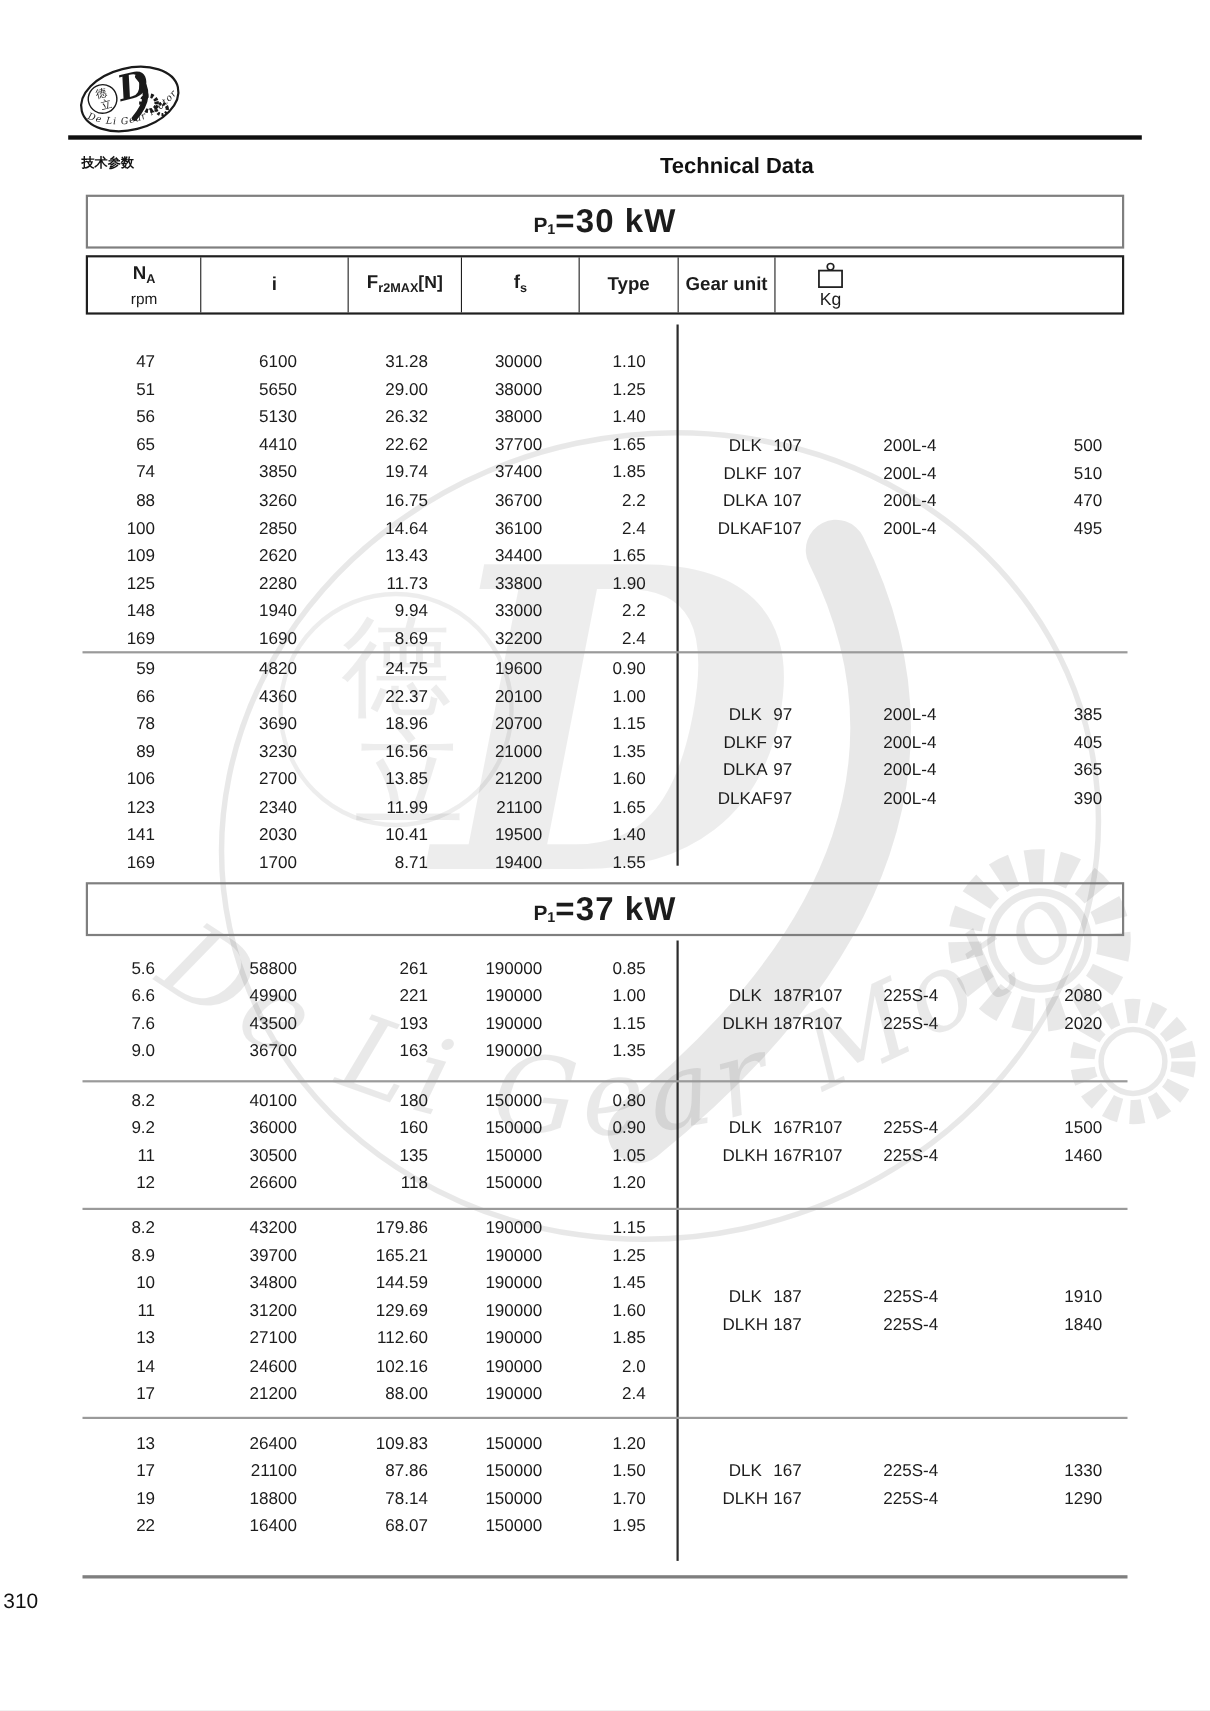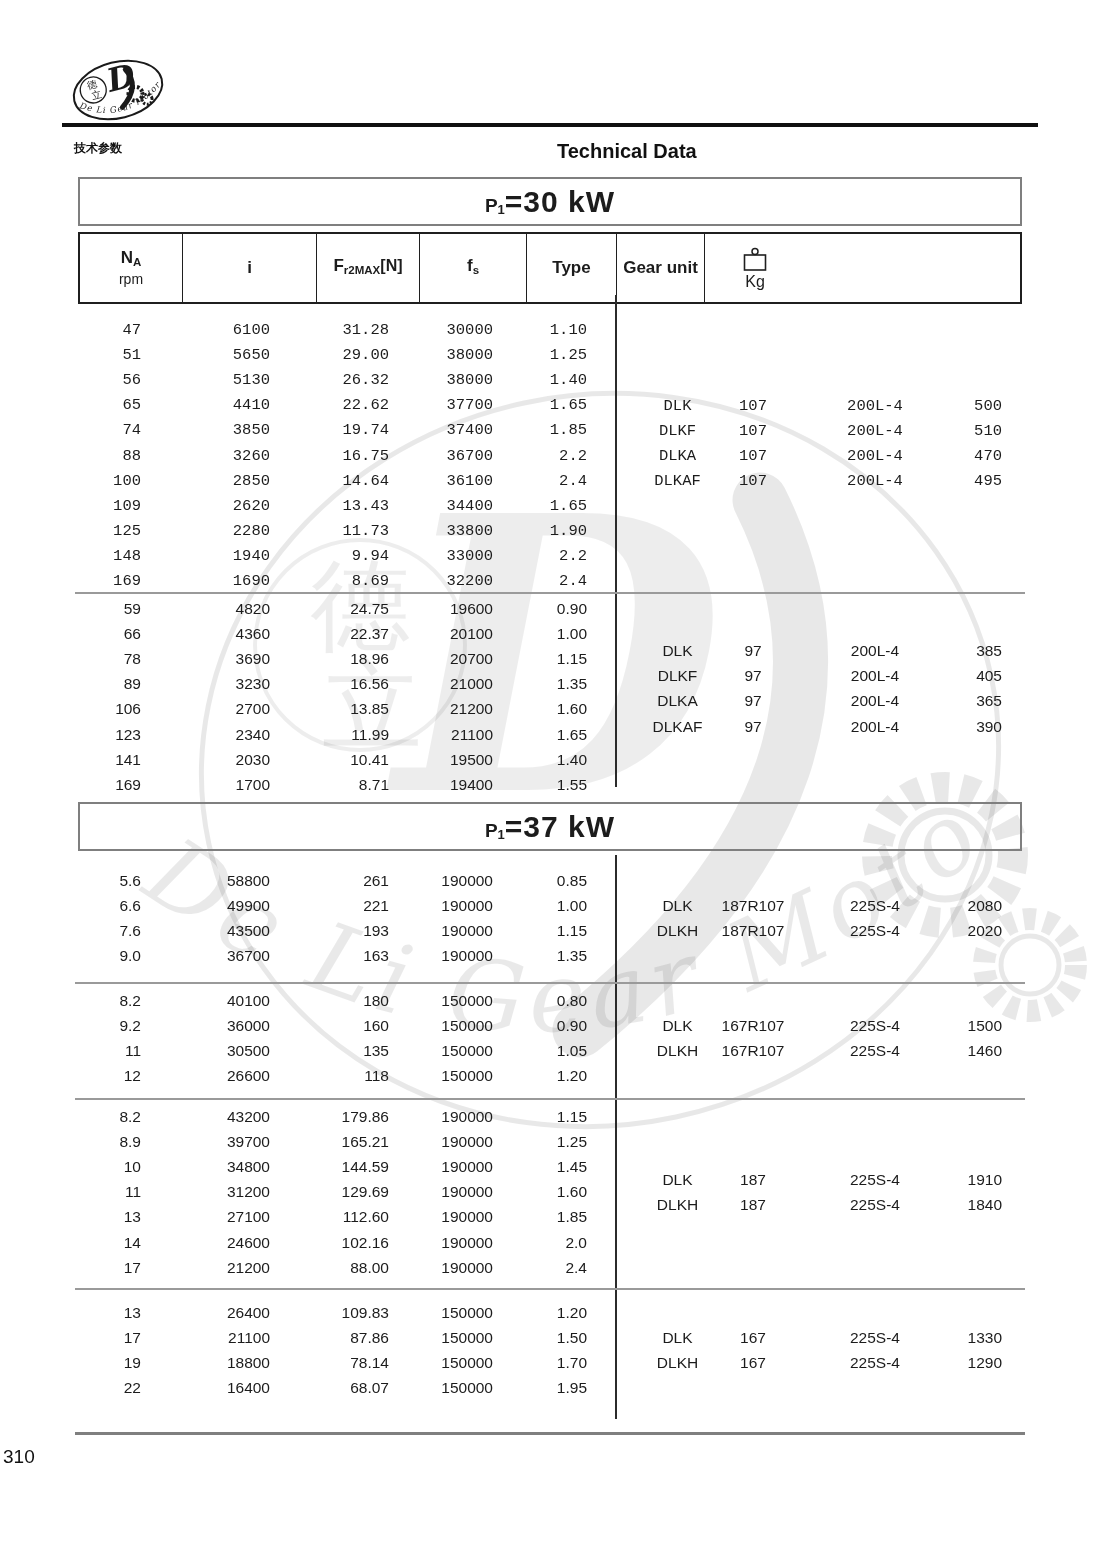--- a/index.html
+++ b/index.html
@@ -8,32 +8,32 @@
 
   
   .wm{position:absolute;left:0;top:0;width:1100px;height:1555px;pointer-events:none;}
 
   
   .logo-svg{position:absolute;left:68px;top:54px;}
   .brand{position:absolute;left:182px;top:62px;font-family:"DejaVu Serif","Liberation Serif",serif;
          font-weight:bold;font-size:46px;letter-spacing:20px;color:#0e0e0e;}
   .top-rule{position:absolute;left:62px;top:123px;width:976px;height:4px;background:#101010;}
   .label-cn{position:absolute;left:74px;top:140px;font-size:12px;font-weight:700;color:#111;}
-  .label-en{position:absolute;left:557px;top:140px;font-size:20px;font-weight:700;color:#111;}
+  .label-en{position:absolute;left:600px;top:140px;font-size:20px;font-weight:700;color:#111;}
 
   
   .kwbox{position:absolute;left:78px;width:944px;height:49px;border:2px solid #7f7f7f;
          box-sizing:border-box;display:flex;align-items:center;justify-content:center;}
   .kwtitle{display:flex;align-items:baseline;}
   .kp{font-size:19px;font-weight:700;}
   .ks{font-size:13px;font-weight:700;position:relative;top:2px;}
   .kv{font-size:30px;font-weight:700;letter-spacing:1px;}
 
   
-  .thead{position:absolute;left:78px;top:232px;width:944px;height:72px;border:2px solid #1f1f1f;
+  .thead{position:absolute;left:78px;top:232px;width:944px;height:54px;border:2px solid #1f1f1f;
          box-sizing:border-box;display:grid;
          grid-template-columns:103px 134px 103px 107px 90px 88px 100px 142px 73px;}
   .hc{border-right:1.5px solid #1f1f1f;display:flex;flex-direction:column;
       align-items:center;justify-content:center;box-sizing:border-box;}
   .hc:last-child{border-right:none;}
   .hmain{font-size:17px;font-weight:700;line-height:18px;}
   .hsub{font-size:11.5px;font-weight:700;vertical-align:-3px;}
   .hsub:empty,.hafter:empty,.hunit:empty{display:none;}
   .hafter{font-size:16px;font-weight:700;}
   .hunit{font-size:14px;font-weight:400;line-height:16px;}
@@ -47,21 +47,21 @@
   .dc{font-size:15.5px;text-align:right;white-space:nowrap;}
   .dc0{padding-right:40px;}.dc1{padding-right:45px;}.dc2{padding-right:29px;}
   .dc3{padding-right:32px;}.dc4{padding-right:28px;}
   .bright{width:407px;display:flex;flex-direction:column;justify-content:center;}
   .vstack{display:flex;flex-direction:column;}
   .block[data-block="0,0"] .vstack{transform:translateY(-12px);}
   .block[data-block="0,1"] .vstack{transform:translateY(-8px);}
   .vrow{height:25.2px;display:grid;grid-template-columns:88px 100px 144px 75px;align-items:center;}
   .vc{font-size:15.5px;white-space:nowrap;}
   .vc0{text-align:center;padding-left:37px;}
-  .vc1,.vc2{text-align:center;}
+  .vc1,.vc2{}
   .vc3{text-align:right;padding-right:20px;}
 
   
   .vdiv{position:absolute;left:615px;width:1.5px;background:#2b2b2b;}
   .sep{position:absolute;left:75px;width:950px;height:1.5px;background:#9a9a9a;}
   .footer-line{position:absolute;left:75px;top:1432px;width:950px;height:2.5px;background:#7f7f7f;}
   .page-number{position:absolute;left:3px;top:1446px;width:100%;text-align:left;font-size:19px;color:#111;}
 </style>
 </head>
 <body>
@@ -150,21 +150,21 @@
     <div class="hc kgcell">
       <svg width="30" height="27">
         <circle cx="15" cy="4.5" r="3" fill="none" stroke="#1f1f1f" stroke-width="1.5"></circle>
         <rect x="4.5" y="8" width="21" height="15" fill="none" stroke="#1f1f1f" stroke-width="1.6"></rect>
       </svg>
       <span class="hlabel">Kg</span>
     </div>
   </div>
 
   <div class="vdiv" style="top:295px;height:492px;"></div>
-  <div class="block" style="top:317px;height:277.2px;font-family:Liberation Mono, monospace;" data-block="0,0">
+  <div class="block" style="top:317px;height:277.2px;" data-block="0,0">
       <div class="bleft">
         <div class="drow">
           <div class="dc dc0">47</div>
           <div class="dc dc1">6100</div>
           <div class="dc dc2">31.28</div>
           <div class="dc dc3">30000</div>
           <div class="dc dc4">1.10</div>
         </div>
         <div class="drow">
           <div class="dc dc0">51</div>

